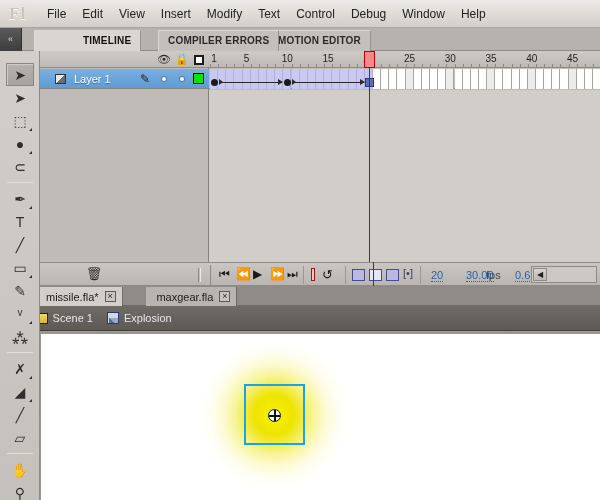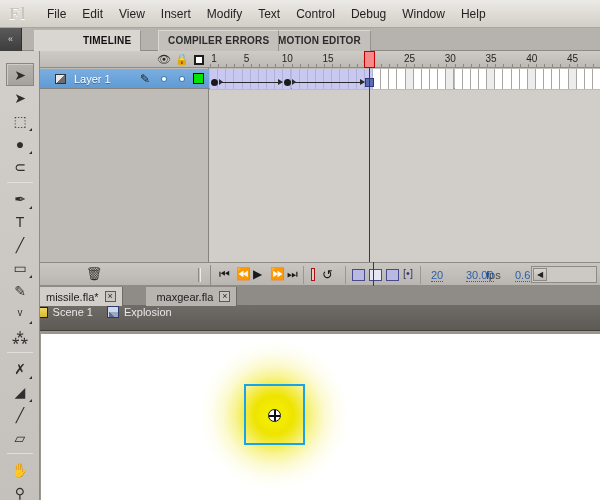--- a/index.html
+++ b/index.html
@@ -231,21 +231,21 @@
   .tabclose {
     width:11px; height:11px; border:1px solid #5a5a5a; background:#c9c6c1;
     font-size:9px; line-height:9px; text-align:center; color:#2a2a2a;
   }
 
   
   #editbar {
     position:absolute; left:0; top:306px; width:600px; height:25px;
     background:linear-gradient(#6f6c67,#5d5a55);
     border-bottom:1px solid #444139;
-    display:flex; align-items:flex-start;
+    display:flex; align-items:center;
   }
   #back-arrow {
     margin-left:10px; font-size:15px; color:#7ba8d8; line-height:15px;
   }
   #crumb-sep { width:12px; }
   .crumb { display:flex; align-items:center; gap:5px; color:#e8e8e8; font-size:11px; }
   .crumb + .crumb { margin-left:14px; }
   #scene-icon {
     width:13px; height:11px;
     background:linear-gradient(#f0d860,#d8b832);

